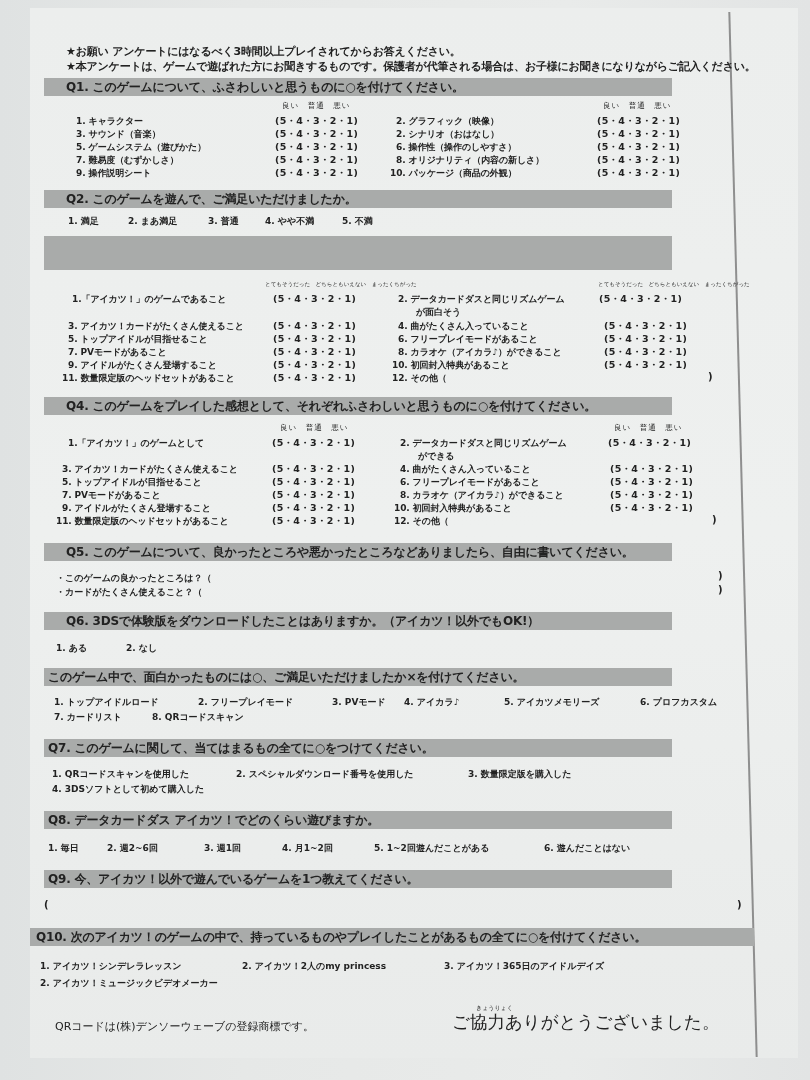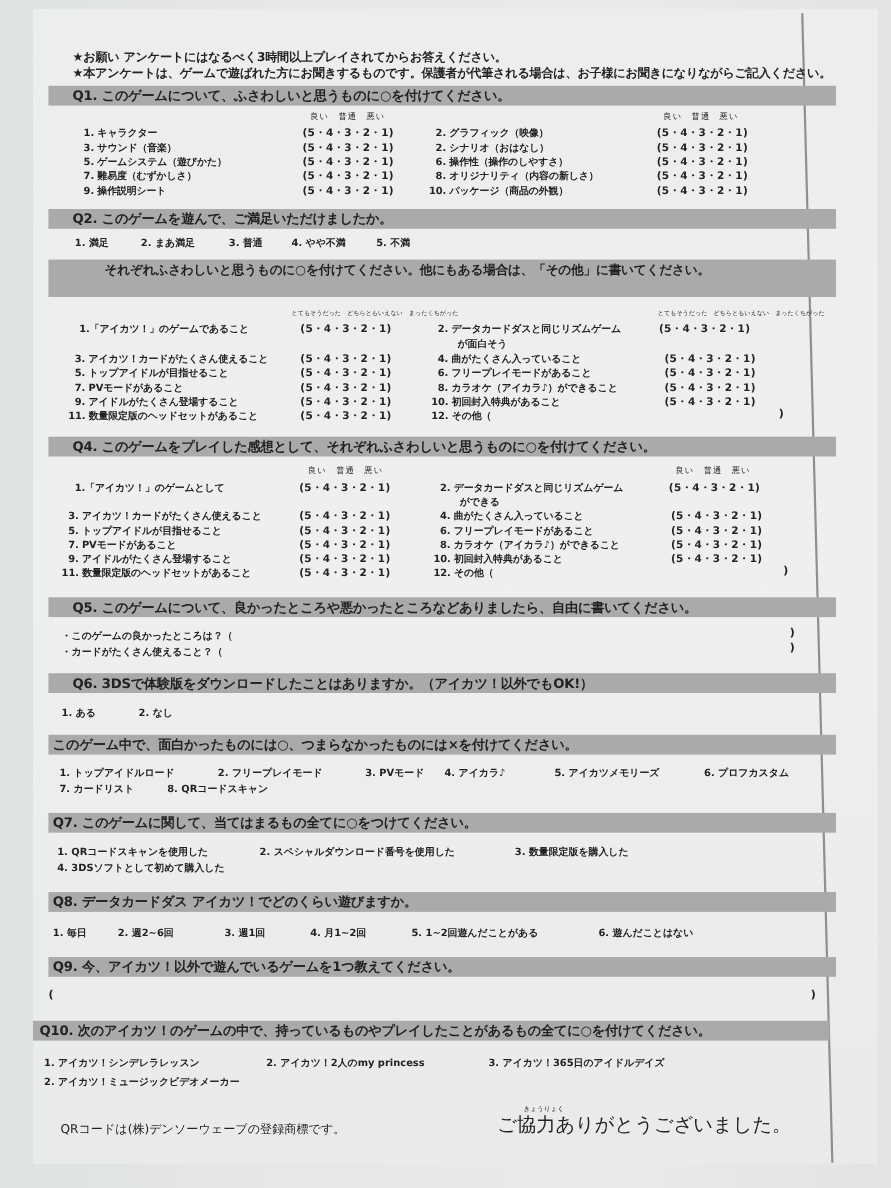--- a/index.html
+++ b/index.html
@@ -5,21 +5,21 @@
     html,body{margin:0;padding:0;}
     body{width:810px;height:1080px;background:#d9dcdc;position:relative;overflow:hidden;
       font-family:"DejaVu Sans",sans-serif;color:#222;}
     .bg-left{position:absolute;left:0;top:0;width:810px;height:1080px;
       background:linear-gradient(90deg,#dfe2e2 0%,#e6e8e7 30%,#e9ebea 70%,#e2e4e4 100%);}
     .sheet{position:absolute;left:30px;top:8px;width:768px;height:1050px;
       background:linear-gradient(180deg,#eceeed 0%,#eef0ef 50%,#e9ebea 100%);}
     .edge-line{position:absolute;left:742px;top:12px;width:2px;height:1045px;background:#777;
       transform:skewX(1.5deg);opacity:.8;}
     .notice{position:absolute;left:66px;font-size:11px;font-weight:bold;letter-spacing:-0.2px;white-space:nowrap;}
-    .qbar{position:absolute;left:44px;width:716px;background:#a9abaa;height:18px;
+    .qbar{position:absolute;left:44px;width:628px;background:#a9abaa;height:18px;
       font-size:12px;font-weight:bold;line-height:18px;padding-left:22px;box-sizing:border-box;white-space:nowrap;letter-spacing:-0.2px;}
     .qbar.two{height:34px;line-height:15px;padding-top:2px;}
     .qbar .l2{display:block;padding-left:29px;}
     .row{position:absolute;font-size:9px;font-weight:bold;white-space:nowrap;letter-spacing:-0.1px;}
     .scale{position:absolute;font-size:9.5px;font-weight:bold;white-space:nowrap;letter-spacing:0.3px;}
     .hdr{position:absolute;font-size:7.5px;font-weight:normal;white-space:nowrap;letter-spacing:1px;}
     .hdr.small{font-size:5.5px;letter-spacing:0;}
     .opt{position:absolute;font-size:9px;font-weight:bold;white-space:nowrap;}
     .paren{position:absolute;font-size:10px;font-weight:bold;}
     .footer-note{position:absolute;left:55px;top:1019px;font-size:11px;white-space:nowrap;}
@@ -61,21 +61,20 @@
 <div class="scale" style="left:597px;top:167px">(5・4・3・2・1)</div>
 
 <div class="qbar" style="top:190px">Q2.  このゲームを遊んで、ご満足いただけましたか。</div>
 <div class="opt" style="left:68px;top:215px">1. 満足</div>
 <div class="opt" style="left:128px;top:215px">2. まあ満足</div>
 <div class="opt" style="left:208px;top:215px">3. 普通</div>
 <div class="opt" style="left:265px;top:215px">4. やや不満</div>
 <div class="opt" style="left:342px;top:215px">5. 不満</div>
 
 <div class="qbar two" style="top:236px;font-size:11.5px">
-  <span class="l2">それぞれふさわしいと思うものに○を付けてください。他にもある場合は、「その他」に書いてください。</span>
 </div>
 <div class="hdr small" style="left:265px;top:281px">とてもそうだった　どちらともいえない　まったくちがった</div>
 <div class="hdr small" style="left:598px;top:281px">とてもそうだった　どちらともいえない　まったくちがった</div>
 <div class="row" style="left:72px;top:293px">1.「アイカツ！」のゲームであること</div>
 <div class="row" style="left:68px;top:320px">3. アイカツ！カードがたくさん使えること</div>
 <div class="row" style="left:68px;top:333px">5. トップアイドルが目指せること</div>
 <div class="row" style="left:68px;top:346px">7. PVモードがあること</div>
 <div class="row" style="left:68px;top:359px">9. アイドルがたくさん登場すること</div>
 <div class="row" style="left:62px;top:372px">11. 数量限定版のヘッドセットがあること</div>
 <div class="scale" style="left:273px;top:293px">(5・4・3・2・1)</div>
@@ -130,21 +129,21 @@
 <div class="qbar" style="top:543px">Q5.  このゲームについて、良かったところや悪かったところなどありましたら、自由に書いてください。</div>
 <div class="opt" style="left:56px;top:572px">・このゲームの良かったところは？（</div>
 <div class="paren" style="left:718px;top:570px">)</div>
 <div class="opt" style="left:56px;top:586px">・カードがたくさん使えること？（</div>
 <div class="paren" style="left:718px;top:584px">)</div>
 
 <div class="qbar" style="top:612px">Q6.  3DSで体験版をダウンロードしたことはありますか。（アイカツ！以外でもOK!）</div>
 <div class="opt" style="left:56px;top:642px">1. ある</div>
 <div class="opt" style="left:126px;top:642px">2. なし</div>
 
-<div class="qbar" style="top:668px;padding-left:4px">このゲーム中で、面白かったものには○、つまらなかったものには×を付けてください。</div>
+<div class="qbar" style="top:668px;padding-left:4px">このゲーム中で、面白かったものには○、ご満足いただけましたか×を付けてください。</div>
 <div class="opt" style="left:54px;top:696px">1. トップアイドルロード</div>
 <div class="opt" style="left:198px;top:696px">2. フリープレイモード</div>
 <div class="opt" style="left:332px;top:696px">3. PVモード</div>
 <div class="opt" style="left:404px;top:696px">4. アイカラ♪</div>
 <div class="opt" style="left:504px;top:696px">5. アイカツメモリーズ</div>
 <div class="opt" style="left:640px;top:696px">6. プロフカスタム</div>
 <div class="opt" style="left:54px;top:711px">7. カードリスト</div>
 <div class="opt" style="left:152px;top:711px">8. QRコードスキャン</div>
 
 <div class="qbar" style="top:739px;padding-left:4px">Q7.  このゲームに関して、当てはまるもの全てに○をつけてください。</div>

